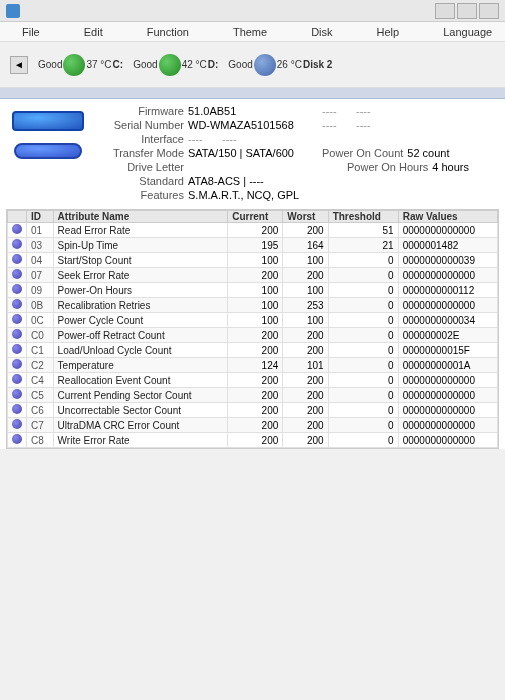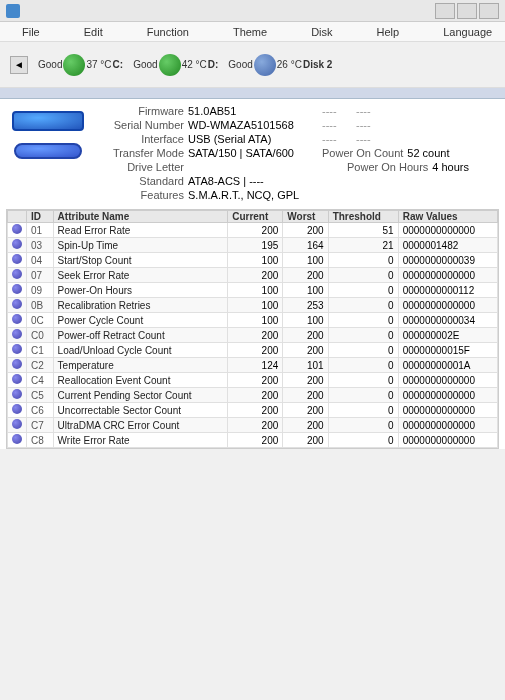--- a/index.html
+++ b/index.html
@@ -291,21 +291,20 @@
 
       <div style="display:flex; align-items:center; gap:4px; margin-bottom:2px;">
         <span style="color:#555; min-width:90px; text-align:right;">Serial Number</span>
         <span style="min-width:130px;">WD-WMAZA5101568</span>
         <span style="color:#999; min-width:30px;">----</span>
         <span style="color:#999;">----</span>
       </div>
 
       <div style="display:flex; align-items:center; gap:4px; margin-bottom:2px;">
         <span style="color:#555; min-width:90px; text-align:right;">Interface</span>
-        <span style="min-width:130px;">USB (Serial ATA)</span>
         <span style="color:#999; min-width:30px;">----</span>
         <span style="color:#999;">----</span>
       </div>
 
       <div style="display:flex; align-items:center; gap:4px; margin-bottom:2px;">
         <span style="color:#555; min-width:90px; text-align:right;">Transfer Mode</span>
         <span style="min-width:130px;">SATA/150 | SATA/600</span>
         <span style="color:#555; min-width:80px; white-space:nowrap;">Power On Count</span>
         <span>52 count</span>
       </div>

